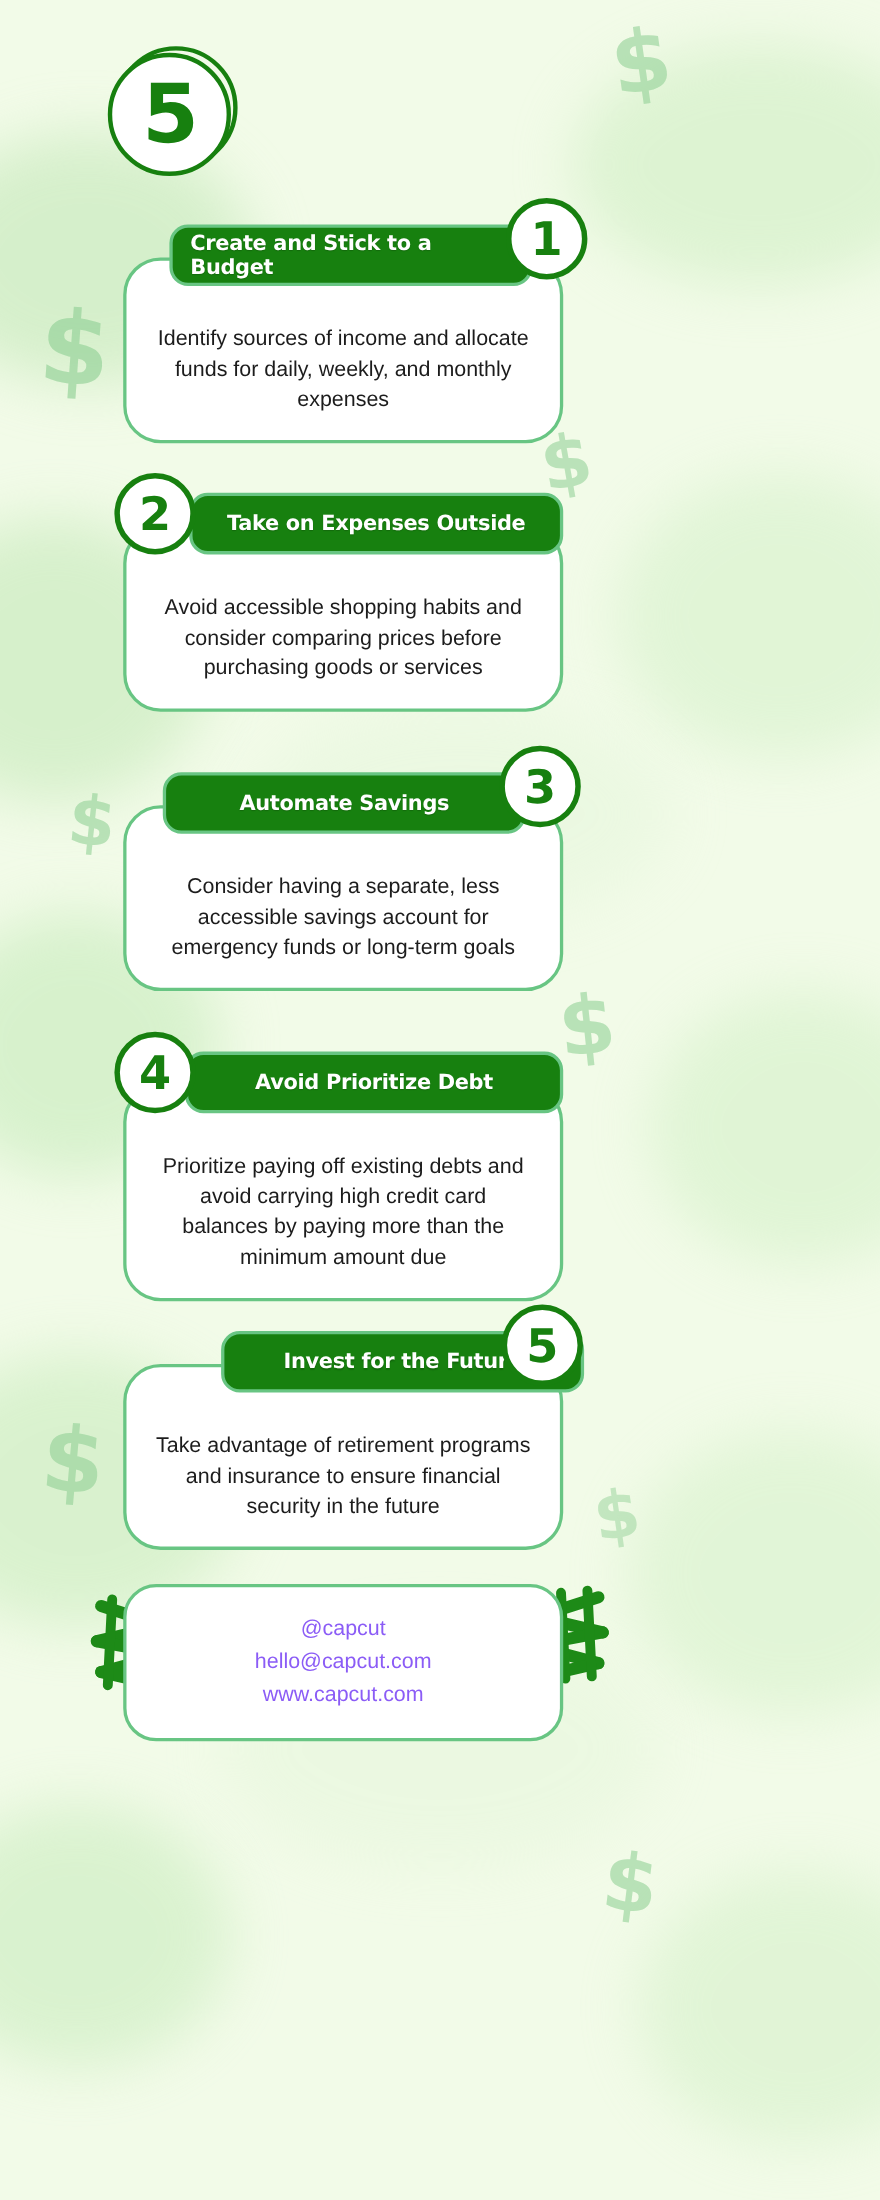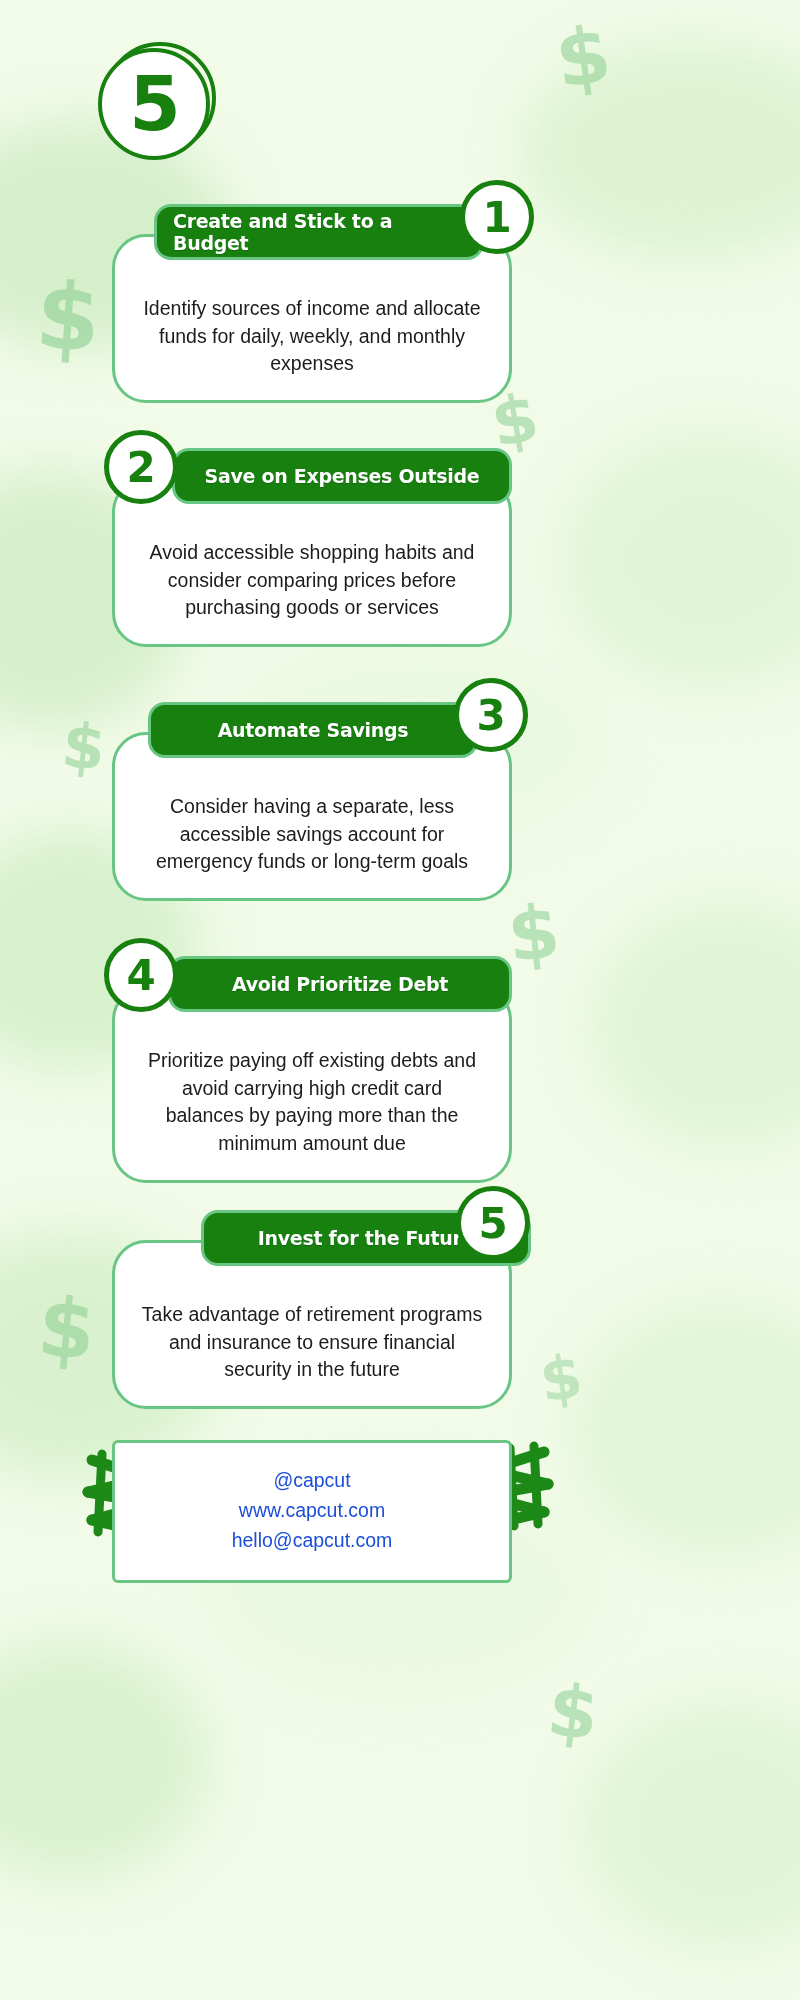--- a/index.html
+++ b/index.html
@@ -183,27 +183,27 @@
   #card-5 .num-badge   { left: 344px; top: -24px; }
 
   
   .footer {
     position: absolute;
     left: 112px; top: 1440px;
     width: 400px;
     box-sizing: border-box;
     background: #ffffff;
     border: 3px solid #68c583;
-    border-radius: 6px;
+    border-radius: 30px;
     padding: 22px 20px 24px 20px;
     text-align: center;
     font-family: "Liberation Sans", sans-serif;
     font-size: 19.5px;
     line-height: 1.55;
-    color: #1d4ed8;
+    color: #8b5cf6;
   }
   .scribble {
     position: absolute;
     width: 88px; height: 98px;
     pointer-events: none;
   }
   .scribble.left  { left: 78px;  top: 1444px; }
   .scribble.right { left: 470px; top: 1436px; }
 </style>
 </head>
@@ -242,21 +242,21 @@
 </div>
 
 <div class="card" id="card-1">
   <div class="card-body">Identify sources of income and allocate funds for daily, weekly, and monthly expenses</div>
   <div class="card-header">Create and Stick to a Budget</div>
   <div class="num-badge">1</div>
 </div>
 
 <div class="card" id="card-2">
   <div class="card-body">Avoid accessible shopping habits and consider comparing prices before purchasing goods or services</div>
-  <div class="card-header">Save on Expenses Outside</div>
+  <div class="card-header">Take on Expenses Outside</div>
   <div class="num-badge">2</div>
 </div>
 
 <div class="card" id="card-3">
   <div class="card-body">Consider having a separate, less accessible savings account for emergency funds or long-term goals</div>
   <div class="card-header">Automate Savings</div>
   <div class="num-badge">3</div>
 </div>
 
 <div class="card" id="card-4">
@@ -290,15 +290,15 @@
     <path d="M78 48 L14 60"></path>
     <path d="M14 60 L74 76"></path>
     <path d="M74 76 L22 88"></path>
     <path d="M64 10 L68 88" stroke-width="9"></path>
     <path d="M40 12 L44 90" stroke-width="9"></path>
   </g>
 </svg>
 
 <div class="footer">
   <div>@capcut</div>
+  <div>hello@capcut.com</div>
   <div>www.capcut.com</div>
-  <div>hello@capcut.com</div>
 </div>
 
 </body></html>

